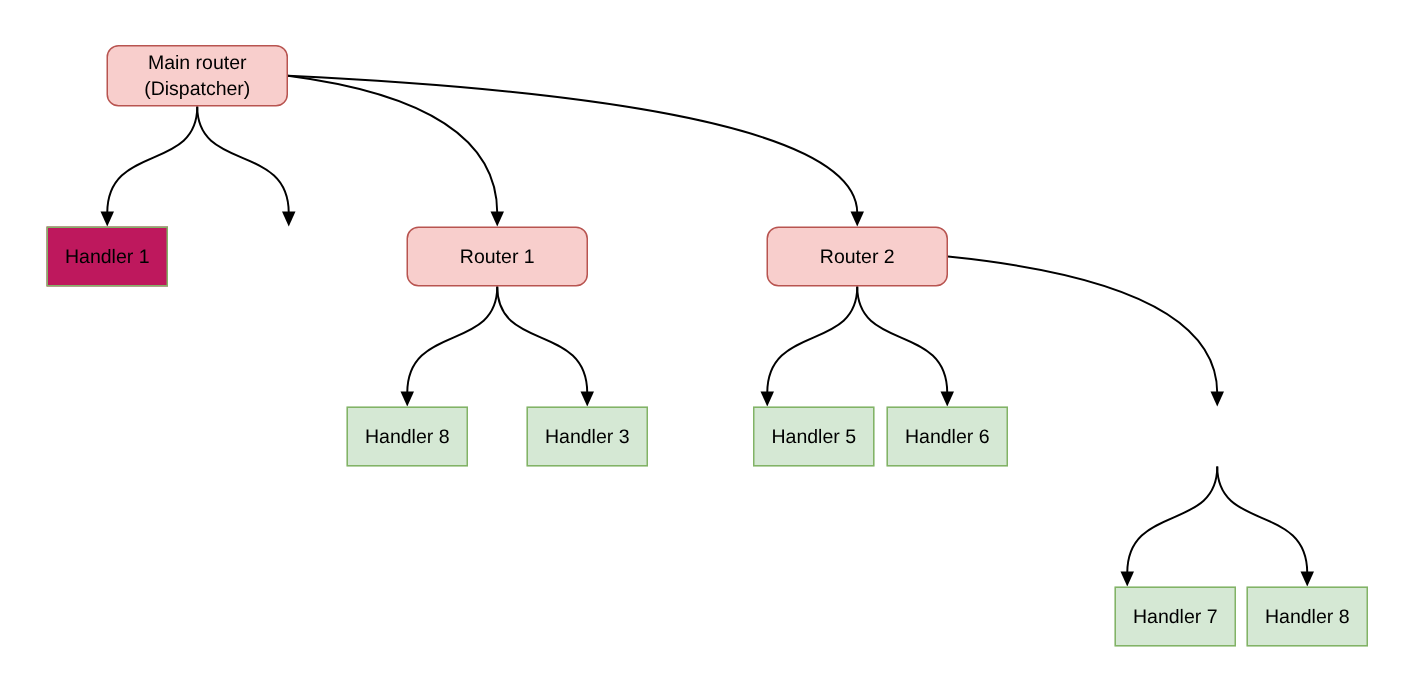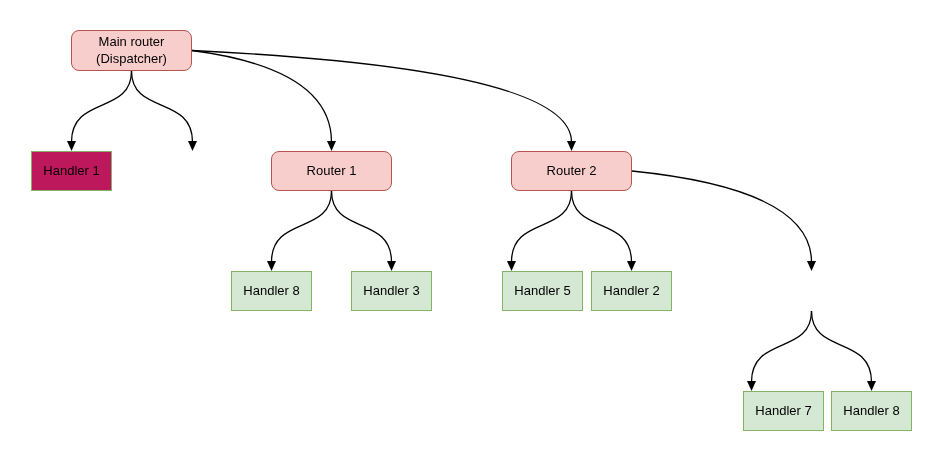--- a/index.html
+++ b/index.html
@@ -56,16 +56,16 @@
       <polygon points="867,381 876,381 871.5,391" fill="#000000"></polygon>
     </svg>
 <div class="node" style="left: 71px; top: 30px; width: 121px; height: 41px; background: rgb(248, 206, 204); border-color: rgb(184, 84, 80); border-width: 1.5px; border-radius: 8px;"><span class="node-label">Main router
 (Dispatcher)</span></div>
     <div class="node" style="left: 31px; top: 151px; width: 81px; height: 40px; background: #be185d; border-color: rgb(130, 179, 102); border-width: 1px; border-radius: 0px; justify-content: center;"><span class="node-label">Handler 1</span></div>
     <div class="node" style="left: 271px; top: 151px; width: 121px; height: 40px; background: rgb(248, 206, 204); border-color: rgb(184, 84, 80); border-width: 1.5px; border-radius: 8px;"><span class="node-label">Router 1</span></div>
     <div class="node" style="left: 511px; top: 151px; width: 121px; height: 40px; background: rgb(248, 206, 204); border-color: rgb(184, 84, 80); border-width: 1.5px; border-radius: 8px;"><span class="node-label">Router 2</span></div>
     <div class="node" style="left: 231px; top: 271px; width: 81px; height: 40px; background: rgb(213, 232, 212); border-color: rgb(130, 179, 102); border-width: 1px; border-radius: 0px;"><span class="node-label">Handler 8</span></div>
     <div class="node" style="left: 351px; top: 271px; width: 81px; height: 40px; background: rgb(213, 232, 212); border-color: rgb(130, 179, 102); border-width: 1px; border-radius: 0px;"><span class="node-label">Handler 3</span></div>
     <div class="node" style="left: 471px; top: 271px; width: 81px; height: 40px; background: rgb(213, 232, 212); border-color: rgb(130, 179, 102); border-width: 1px; border-radius: 0px; margin-left: 31px;"><span class="node-label">Handler 5</span></div>
-    <div class="node" style="left: 591px; top: 271px; width: 81px; height: 40px; background: rgb(213, 232, 212); border-color: rgb(130, 179, 102); border-width: 1px; border-radius: 0px;"><span class="node-label">Handler 2</span></div>
+    <div class="node" style="left: 591px; top: 271px; width: 81px; height: 40px; background: rgb(213, 232, 212); border-color: rgb(130, 179, 102); border-width: 1px; border-radius: 0px;"><span class="node-label">Handler 6</span></div>
     <div class="node" style="left: 711px; top: 391px; width: 81px; height: 40px; background: rgb(213, 232, 212); border-color: rgb(130, 179, 102); border-width: 1px; border-radius: 0px; margin-left: 32px;"><span class="node-label">Handler 7</span></div>
     <div class="node" style="left: 831px; top: 391px; width: 81px; height: 40px; background: rgb(213, 232, 212); border-color: rgb(130, 179, 102); border-width: 1px; border-radius: 0px;"><span class="node-label">Handler 8</span></div>
   </div>
 
 </body></html>

